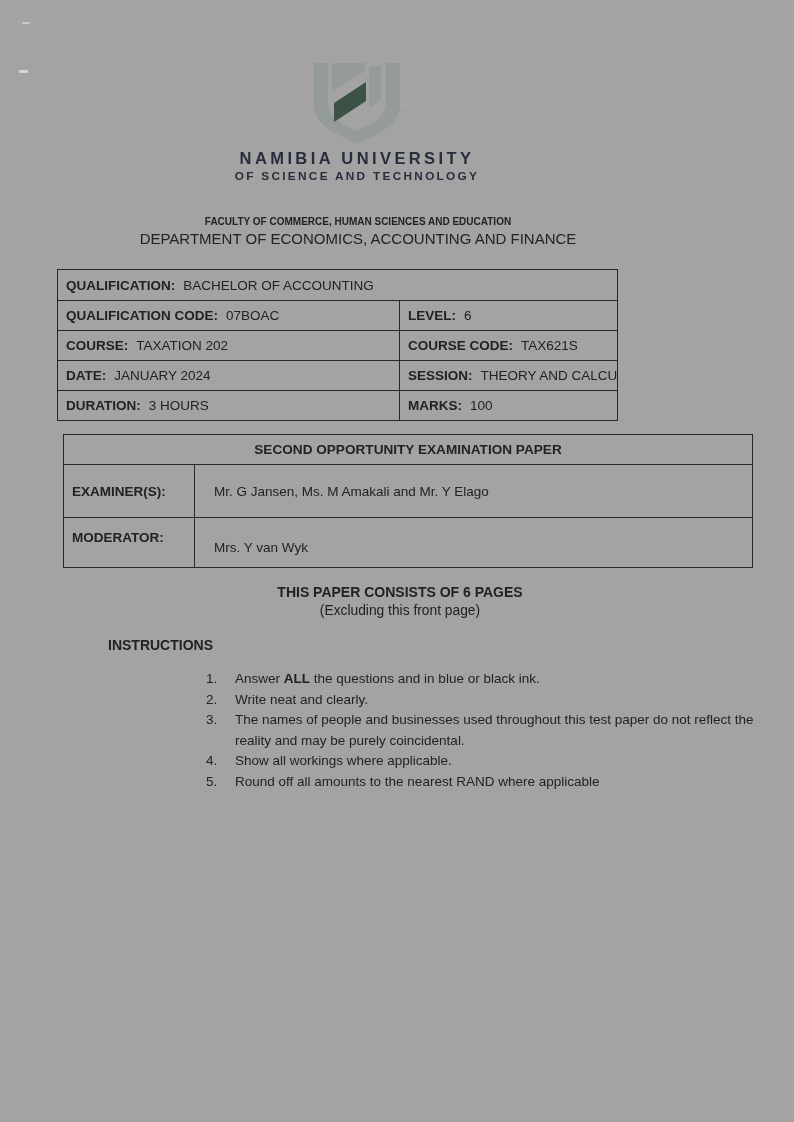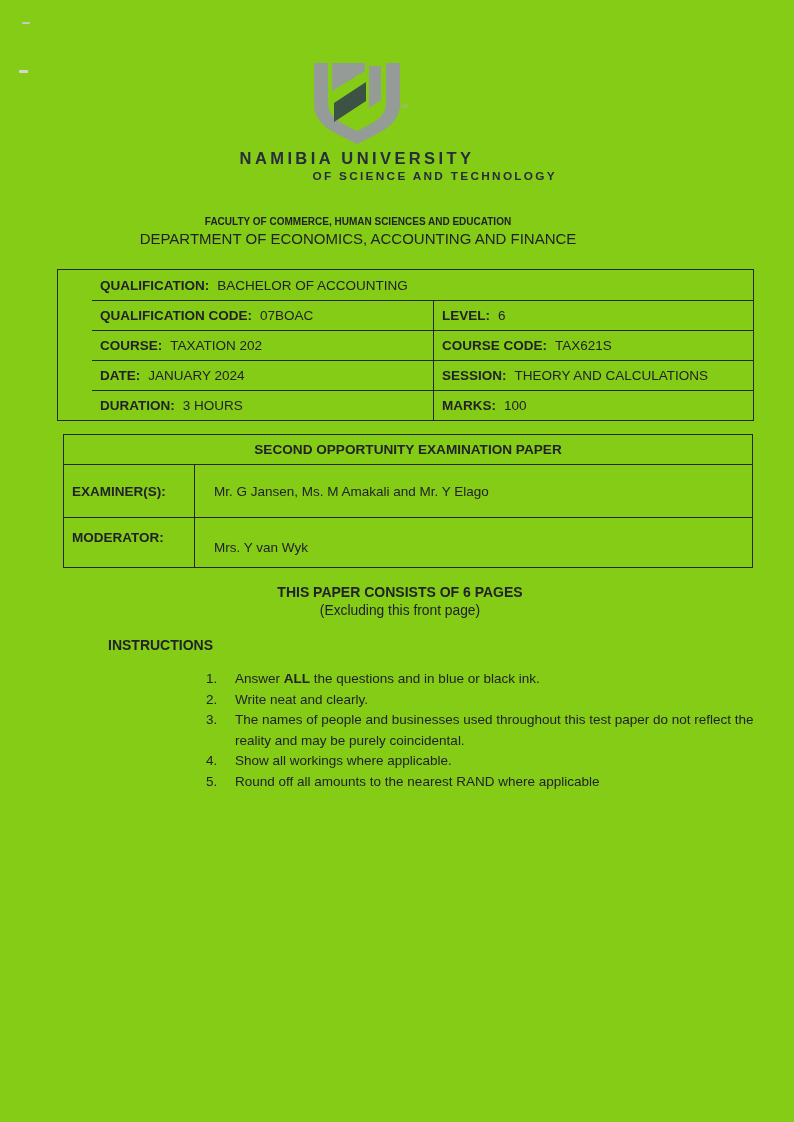--- a/index.html
+++ b/index.html
@@ -1,43 +1,43 @@
 <!DOCTYPE html>
 <html><head>
 <meta charset="utf-8">
 <style>
   html,body{margin:0;padding:0;background:#e8e8e8;}
   *{box-sizing:border-box;}
   .page{
     position:relative;
     width:794px;height:1122px;
     margin:0 auto;
-    background:#84cc16;
+    background:#a3a3a3;
     font-family:"Liberation Sans","DejaVu Sans",sans-serif;
     color:#222226;
     overflow:hidden;
   }
   
   .speck{position:absolute;background:#c9c9c9;border-radius:1px;}
   .speck1{left:22px;top:22px;width:8px;height:2px;}
   .speck2{left:19px;top:70px;width:9px;height:3px;background:#d6d6d6;}
 
   
   .logo-svg{position:absolute;left:304px;top:56px;width:106px;height:92px;}
   .wordmark{position:absolute;left:157px;top:149px;width:400px;text-align:center;color:#272d3a;}
   .wm-line1{font-size:16.5px;font-weight:bold;letter-spacing:3.4px;line-height:19px;white-space:nowrap;}
-  .wm-line2{font-size:11.8px;font-weight:bold;letter-spacing:2.3px;line-height:16px;white-space:nowrap;text-align:right;}
+  .wm-line2{font-size:11.8px;font-weight:bold;letter-spacing:2.3px;line-height:16px;white-space:nowrap;}
 
   
   .fac-block{position:absolute;left:57px;top:214px;width:602px;text-align:center;line-height:16.5px;}
   .fac-line1{font-size:10px;font-weight:bold;}
   .fac-line2{font-size:15px;}
 
   
-  .t1{position:absolute;left:57px;top:269px;width:697px;border:1.5px solid #26262a;padding-left:34px;}
+  .t1{position:absolute;left:57px;top:269px;width:561px;border:1.5px solid #26262a;}
   .t1-row{display:flex;height:30px;border-top:1.5px solid #26262a;align-items:stretch;}
   .t1-row:first-child{border-top:none;}
   .t1-cell{display:flex;align-items:center;padding-left:8px;font-size:13.5px;white-space:nowrap;overflow:hidden;}
   .t1-c1{flex:0 0 341px;}
   .t1-c2{flex:1 1 auto;border-left:1.5px solid #26262a;}
   .t1-full{flex:1 1 auto;}
   .lbl{font-weight:bold;margin-right:8px;}
 
   
   .t2{position:absolute;left:63px;top:434px;width:690px;border:1.5px solid #26262a;}

